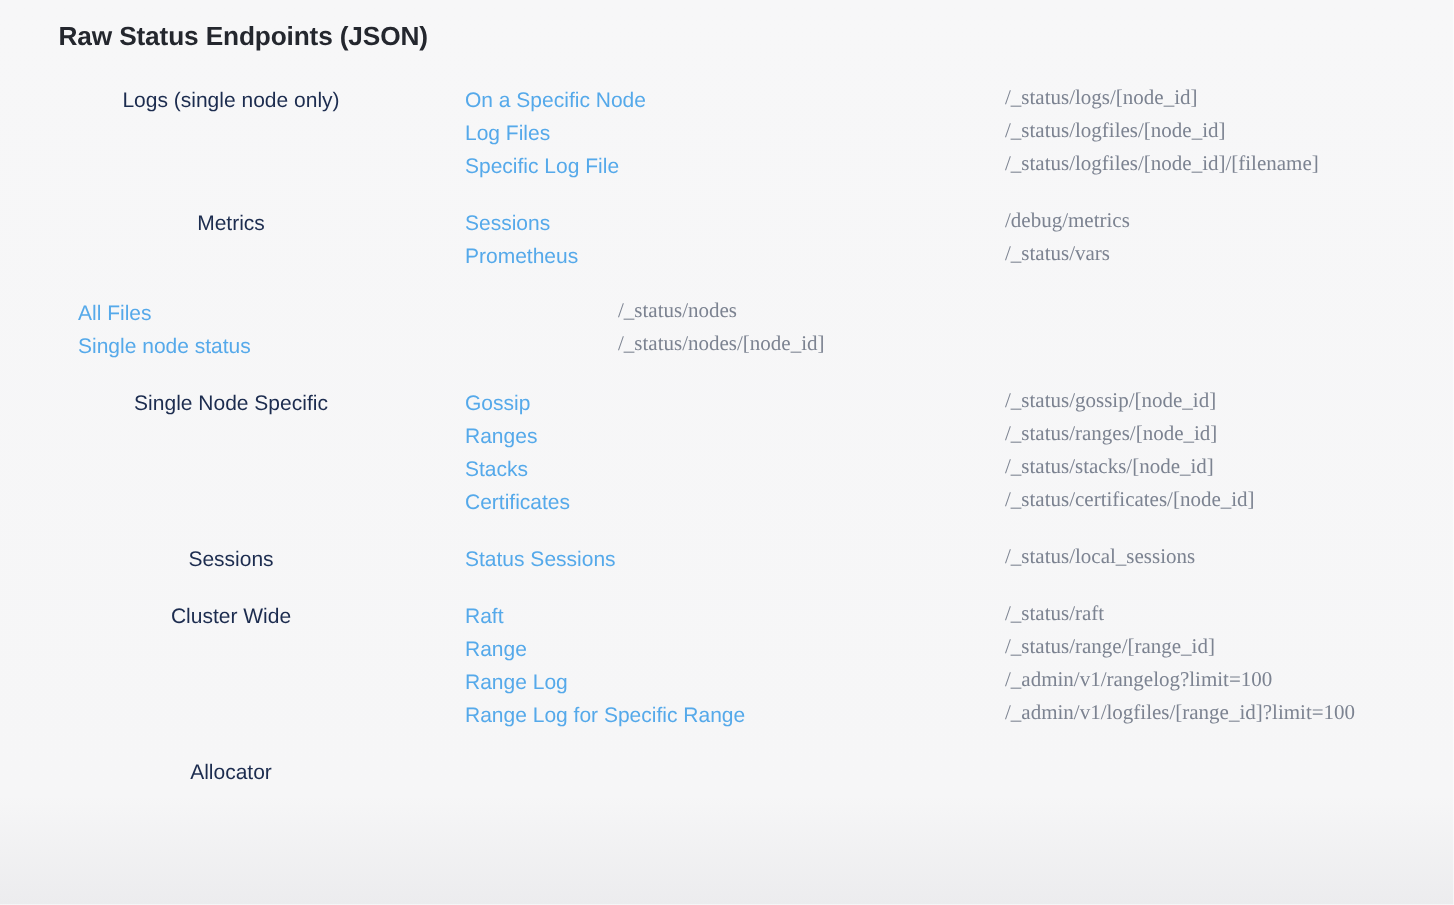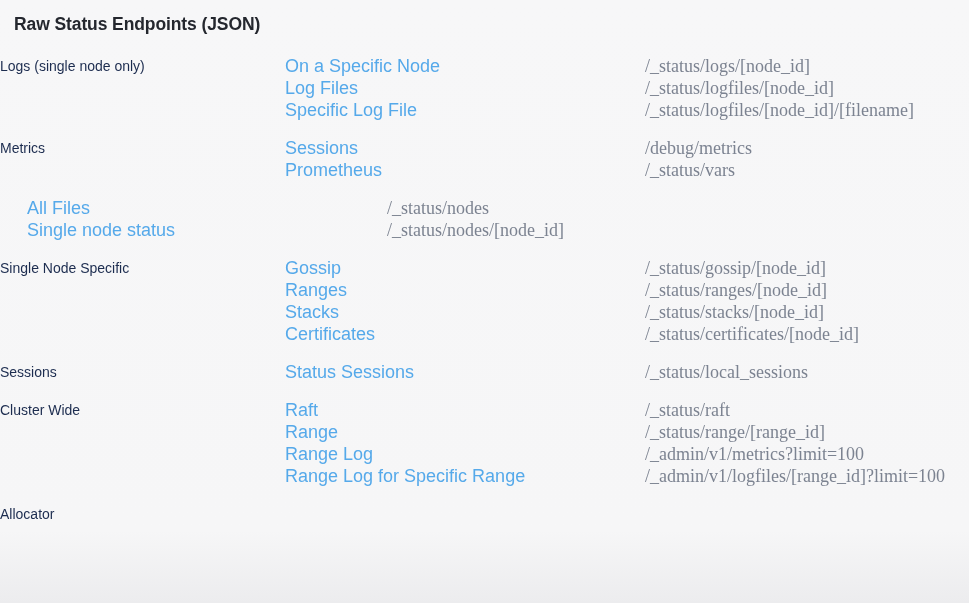--- a/index.html
+++ b/index.html
@@ -9,54 +9,55 @@
   body {
     width: 969px;
     height: 603px;
     overflow: hidden;
     font-family: "Liberation Sans", sans-serif;
     background: linear-gradient(180deg, #f7f7f8 0%, #f6f6f7 88%, #ececee 100%);
     -webkit-font-smoothing: antialiased;
   }
   .page {
     padding-top: 13px;
+    margin-left: 25px;
   }
   .page-title {
     margin: 0 0 0 14px;
     font-size: 17.5px;
     line-height: 22px;
     font-weight: 700;
     letter-spacing: -0.1px;
     color: var(--title-color, #24272e);
   }
   .endpoint-groups {
     margin-top: 20px;
   }
   .endpoint-group {
     display: flex;
     align-items: flex-start;
     margin-bottom: 16px;
   }
   .category-label {
     width: 258px;
     flex: 0 0 258px;
-    text-align: left;
+    text-align: center;
     font-size: 14px;
     line-height: 22px;
     color: var(--category-color, #1c2c4f);
     white-space: nowrap;
   }
   .group-rows {
     margin-left: 27px;
     flex: 1;
   }
   .endpoint-row {
     display: flex;
     line-height: 22px;
-    font-size: 18px;
+    font-size: 14px;
   }
   .endpoint-link {
     width: 360px;
     flex: 0 0 360px;
     color: var(--link-color, #55a9ea);
     text-decoration: none;
     cursor: pointer;
     white-space: nowrap;
   }
   .endpoint-path {
@@ -165,21 +166,21 @@
     <div class="endpoint-path">/_status/raft</div>
   </div>
 
   <div class="endpoint-row">
     <a class="endpoint-link">Range</a>
     <div class="endpoint-path">/_status/range/[range_id]</div>
   </div>
 
   <div class="endpoint-row">
     <a class="endpoint-link">Range Log</a>
-    <div class="endpoint-path">/_admin/v1/metrics?limit=100</div>
+    <div class="endpoint-path">/_admin/v1/rangelog?limit=100</div>
   </div>
 
   <div class="endpoint-row">
     <a class="endpoint-link">Range Log for Specific Range</a>
     <div class="endpoint-path">/_admin/v1/logfiles/[range_id]?limit=100</div>
   </div>
 </div>
   </div>
 
   <div class="endpoint-group">

